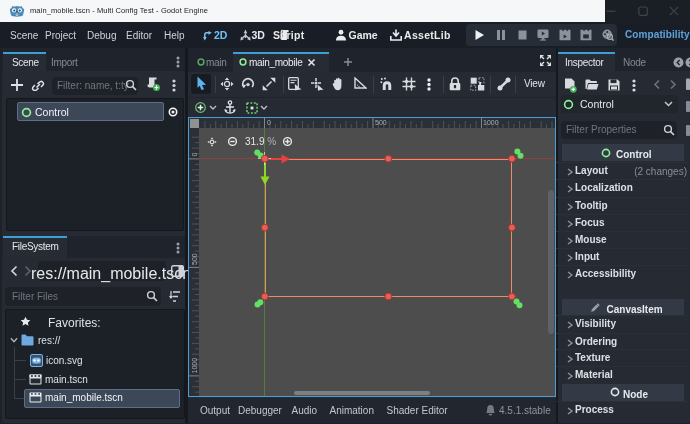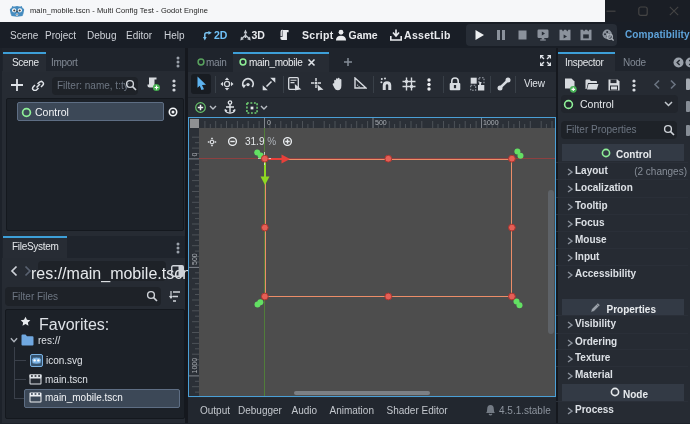--- a/index.html
+++ b/index.html
@@ -79,21 +79,21 @@
       <path d="M5.5 0.5 L7.3 4.3 L3.7 4.3 Z" fill="#c3c8ce"></path>
       <path d="M0.4 11.4 L1 7.6 L3.8 10.2 Z" fill="#c3c8ce"></path>
       <path d="M10.6 11.4 L10 7.6 L7.2 10.2 Z" fill="#c3c8ce"></path>
     </svg>
     <div class="ebtn" style="left:251.5px">3D</div>
 
     <svg class="abs" style="left:279.5px;top:6.5px" width="9" height="12" viewBox="0 0 11 13">
       <path d="M3 0.5 L10.5 0.5 L10.5 3 L8.5 3 L8.5 12.5 L2.5 12.5 Q0.5 12.5 0.5 10.5 L0.5 9 L3 9 Z" fill="#e9ebee"></path>
       <path d="M3 0.5 Q1.5 0.7 1.5 2.5 L1.5 8 " fill="none" stroke="#e9ebee" stroke-width="1.6"></path>
     </svg>
-    <div class="ebtn" style="left:302px;letter-spacing:0.3px">Script</div>
+    <div class="ebtn" style="left:273px;letter-spacing:0.3px">Script</div>
 
     <svg class="abs" style="left:335px;top:7px" width="12" height="12" viewBox="0 0 13 12">
       <circle cx="6.5" cy="3" r="2.6" fill="#e9ebee"></circle>
       <path d="M1 12 Q1 6.8 6.5 6.8 Q12 6.8 12 12 Z" fill="#e9ebee"></path>
     </svg>
     <div class="ebtn" style="left:348.5px">Game</div>
 
     <svg class="abs" style="left:390px;top:7px" width="12" height="12" viewBox="0 0 12 12">
       <path d="M6 0.5 L6 6 M3 3.5 L6 7 L9 3.5" fill="none" stroke="#e9ebee" stroke-width="1.6"></path>
       <path d="M0.8 7 L0.8 11 L11.2 11 L11.2 7" fill="none" stroke="#e9ebee" stroke-width="1.6"></path>
@@ -215,21 +215,21 @@
     </svg>
   <svg class="abs" style="left:169px;top:290px" width="13" height="13" viewBox="0 0 13 13">
       <path d="M4 2 L11 2 M4 6.5 L9 6.5 M4 11 L7 11" stroke="#cfd3d9" stroke-width="1.5"></path>
       <path d="M2 1 L2 8 M0.5 6 L2 8 L3.5 6" fill="none" stroke="#cfd3d9" stroke-width="1.2"></path>
     </svg>
 
   <div class="abs" style="left:5px;top:309px;width:180px;height:110px;background:#1c2128;border:1px solid #14181e;border-radius:2px"></div>
   <svg class="abs" style="left:20px;top:316px" width="11" height="11" viewBox="0 0 13 13">
       <path d="M6.5 0.8 L8.2 4.4 L12.2 4.9 L9.3 7.6 L10 11.5 L6.5 9.6 L3 11.5 L3.7 7.6 L0.8 4.9 L4.8 4.4 Z" fill="#e8ebee"></path>
     </svg>
-  <div class="abs" style="left:39px;top:316px;font-size:16px;color:#dde1e6">Favorites:</div>
+  <div class="abs" style="left:48px;top:316px;font-size:12px;color:#dde1e6">Favorites:</div>
   <svg class="abs" style="left:10px;top:336px" width="8" height="8" viewBox="0 0 9 9">
       <path d="M1 2.5 L4.5 6.5 L8 2.5" fill="none" stroke="#aeb4bc" stroke-width="1.5"></path>
     </svg>
   <svg class="abs" style="left:21px;top:334px" width="13" height="12" viewBox="0 0 13 12">
       <path d="M0.5 1.5 Q0.5 0.5 1.5 0.5 L4.5 0.5 L6 2.2 L11.5 2.2 Q12.5 2.2 12.5 3.2 L12.5 10.5 Q12.5 11.5 11.5 11.5 L1.5 11.5 Q0.5 11.5 0.5 10.5 Z" fill="#70a8e0"></path>
     </svg>
   <div class="abs" style="left:38px;top:335px;font-size:10px;color:#dde1e6">res://</div>
 
   <div class="abs" style="left:14px;top:347px;width:1px;height:51px;background:#3a404a"></div>
   <div class="abs" style="left:14px;top:360px;width:12px;height:1px;background:#3a404a"></div>
@@ -707,21 +707,21 @@
   <div class="irow" style="top:264.7px">
       <svg class="chev" width="6" height="8" viewBox="0 0 6 8">
         <path d="M1 1 L5 4 L1 7" fill="none" stroke="#8d949e" stroke-width="1.4"></path>
       </svg>
       <div class="lbl">Accessibility</div>
     </div>
   <div class="icat" style="top:298.7px">
     <svg class="abs" style="left:28px;top:3.5px" width="11" height="11" viewBox="0 0 11 11">
         <path d="M0.8 10.2 L1.8 7 L7.8 1 L10 3.2 L4 9.2 L0.8 10.2 Z M6.5 2.3 L8.7 4.5" fill="#9ba1aa" stroke="#333a45" stroke-width="0.5"></path>
       </svg>
-    <div class="abs" style="left:44.5px;top:2px">Properties</div>
+    <div class="abs" style="left:44.5px;top:2px">CanvasItem</div>
   </div>
   <div class="irow" style="top:315.4px">
       <svg class="chev" width="6" height="8" viewBox="0 0 6 8">
         <path d="M1 1 L5 4 L1 7" fill="none" stroke="#8d949e" stroke-width="1.4"></path>
       </svg>
       <div class="lbl">Visibility</div>
     </div>
   <div class="irow" style="top:332.7px">
       <svg class="chev" width="6" height="8" viewBox="0 0 6 8">
         <path d="M1 1 L5 4 L1 7" fill="none" stroke="#8d949e" stroke-width="1.4"></path>

